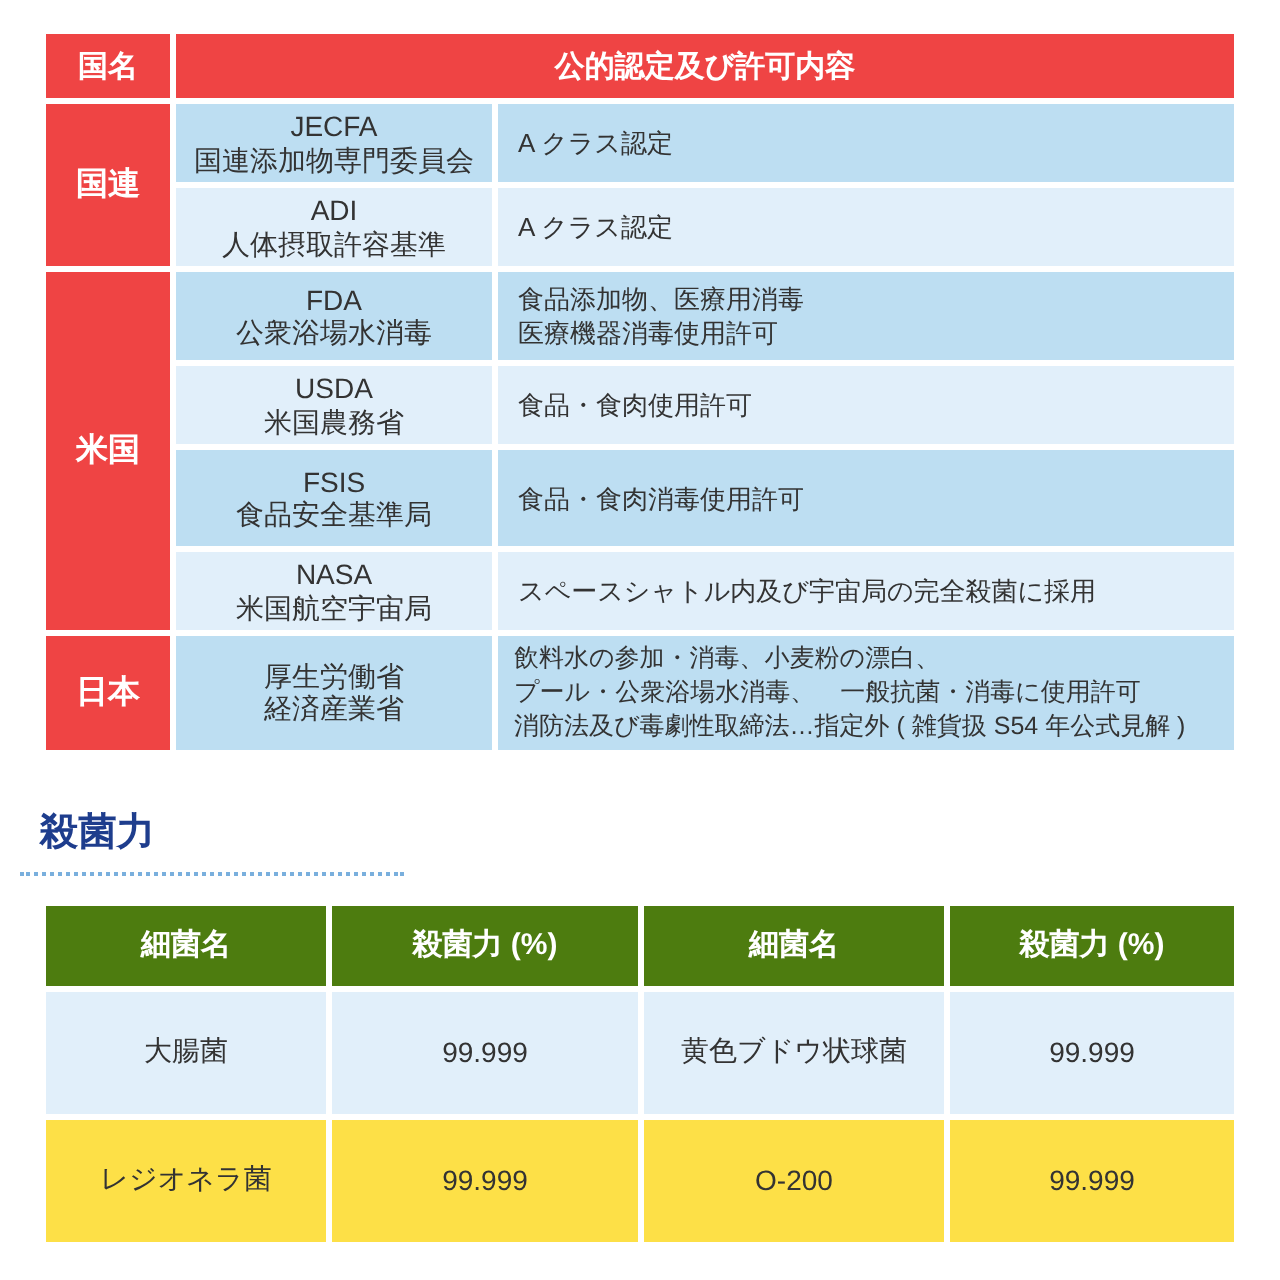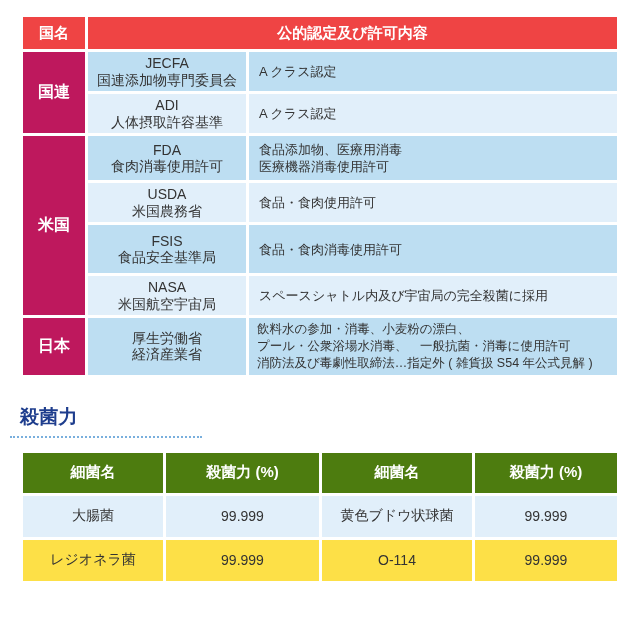--- a/index.html
+++ b/index.html
@@ -26,21 +26,21 @@
   
   .cert{width:600px;table-layout:fixed;}
   .cert col.c-country{width:62px;}
   .cert col.c-org{width:158px;}
   .cert col.c-desc{width:auto;}
   .th-dark{
     background:#ef4444;color:#ffffff;font-size:15px;font-weight:bold;
     text-align:center;height:28px;padding:2px 4px;
   }
   .country{
-    background:#be185d;color:#ffffff;font-size:16px;font-weight:bold;
+    background:#ef4444;color:#ffffff;font-size:16px;font-weight:bold;
     text-align:center;vertical-align:middle;padding:2px;
   }
   .org{
     text-align:center;vertical-align:middle;font-size:14px;line-height:1.18;
     padding:3px 2px;color:#333333;
   }
   .desc{
     text-align:left;vertical-align:middle;font-size:13px;line-height:1.32;
     padding:3px 4px 3px 10px;color:#333333;
   }
@@ -54,21 +54,21 @@
   .ster col.s1{width:140px;}
   .ster col.s2{width:153px;}
   .ster col.s3{width:150px;}
   .ster col.s4{width:auto;}
   .th-blue{
     background:#4d7c0f;color:#ffffff;font-size:15px;font-weight:bold;
     text-align:center;height:36px;padding:2px 4px;
   }
   .ster td{
     text-align:center;vertical-align:middle;font-size:14px;height:37px;
-    padding:2px 4px;color:#333333;
+    padding:12px 4px;color:#333333;
   }
   .ster tr.row-light td{background:#e1effa;}
   .ster tr.row-med td{background:#fde047;}
 
   .gap-between{height:26px;}
 </style>
 </head>
 <body>
 
 <div class="page">
@@ -94,21 +94,21 @@
         <td class="desc ml">A クラス認定</td>
       </tr>
       <tr class="row-light" style="height:36px;border-radius:16px;">
         <td class="org ml">ADI
 人体摂取許容基準</td>
         <td class="desc ml">A クラス認定</td>
       </tr>
       <tr class="row-med" style="height:44px;">
         <td class="country" rowspan="4">米国</td>
         <td class="org ml">FDA
-食肉消毒使用許可</td>
+公衆浴場水消毒</td>
         <td class="desc ml">食品添加物、医療用消毒
 医療機器消毒使用許可</td>
       </tr>
       <tr class="row-light" style="height:38px;">
         <td class="org ml">USDA
 米国農務省</td>
         <td class="desc ml">食品・食肉使用許可</td>
       </tr>
       <tr class="row-med" style="height:48px;">
         <td class="org ml">FSIS
@@ -155,20 +155,20 @@
     <tbody>
       <tr class="row-light">
         <td>大腸菌</td>
         <td>99.999</td>
         <td>黄色ブドウ状球菌</td>
         <td>99.999</td>
       </tr>
       <tr class="row-med">
         <td>レジオネラ菌</td>
         <td>99.999</td>
-        <td>O-114</td>
+        <td>O-200</td>
         <td>99.999</td>
       </tr>
 
     </tbody>
   </table>
 
 </div>
 
 </body></html>

